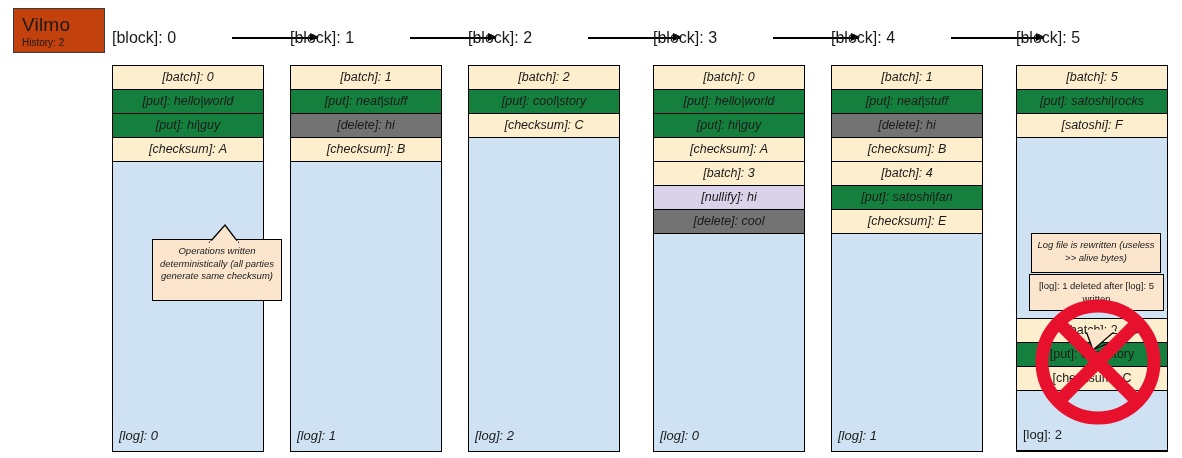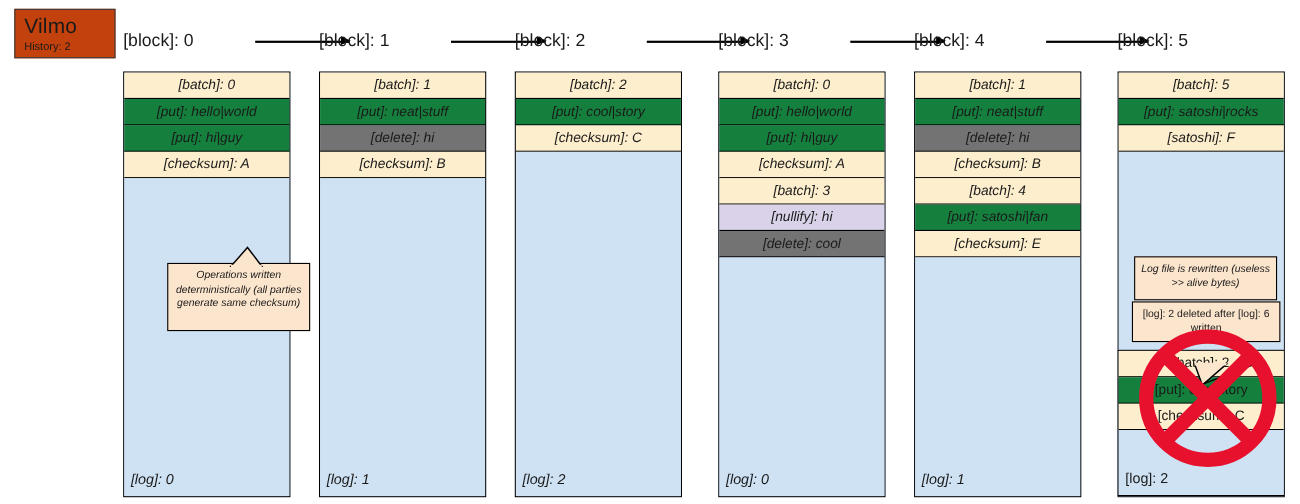--- a/index.html
+++ b/index.html
@@ -309,21 +309,21 @@
       <div class="log-label">[log]: 2</div>
     </div>
   </div>
 <svg id="delete-mark" viewBox="0 0 130 130">
   <circle cx="65" cy="65" r="56" fill="none" stroke="#e8112d" stroke-width="13"></circle>
   <line x1="25" y1="25" x2="105" y2="105" stroke="#e8112d" stroke-width="13" stroke-linecap="butt"></line>
   <line x1="105" y1="25" x2="25" y2="105" stroke="#e8112d" stroke-width="13" stroke-linecap="butt"></line>
 </svg>
 
 <div class="callout" style="left: 1029px; top: 274px; width: 135px; min-height: 34px;">
-    <p>[log]: 2 deleted after [log]: 6 written</p>
+    <p>[log]: 1 deleted after [log]: 5 written</p>
     <span class="tail tail-dr" style="left: 55px;">
       <svg width="60" height="22" viewBox="0 0 60 22">
         <polygon points="1,1 8,20 30,1" fill="#fce5cd" stroke="#000" stroke-width="1.3"></polygon>
         <line x1="1" y1="1" x2="30" y2="1" stroke="#fce5cd" stroke-width="2.6"></line>
         <line x1="56" y1="1" x2="9" y2="19" stroke="#000" stroke-width="1.2"></line>
       </svg>
     </span>
   </div>
 
 </body></html>

